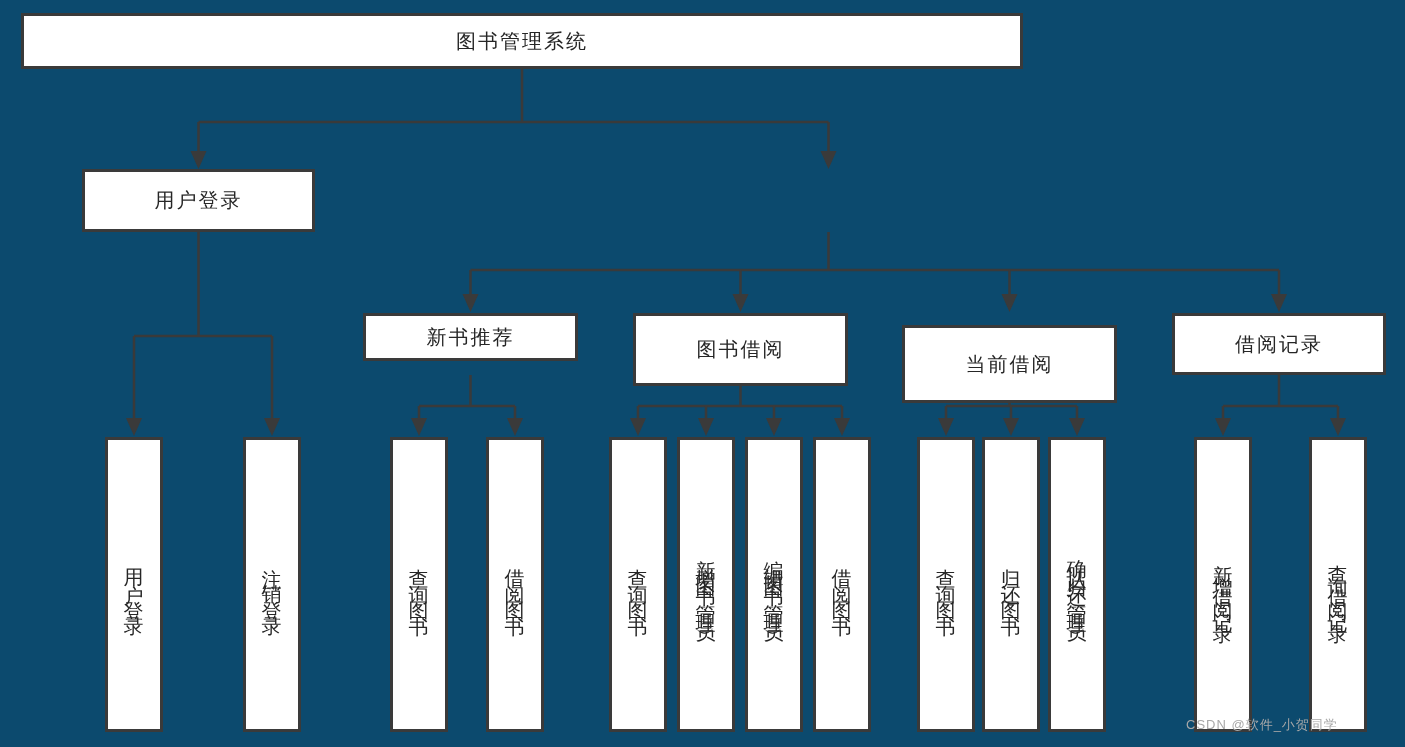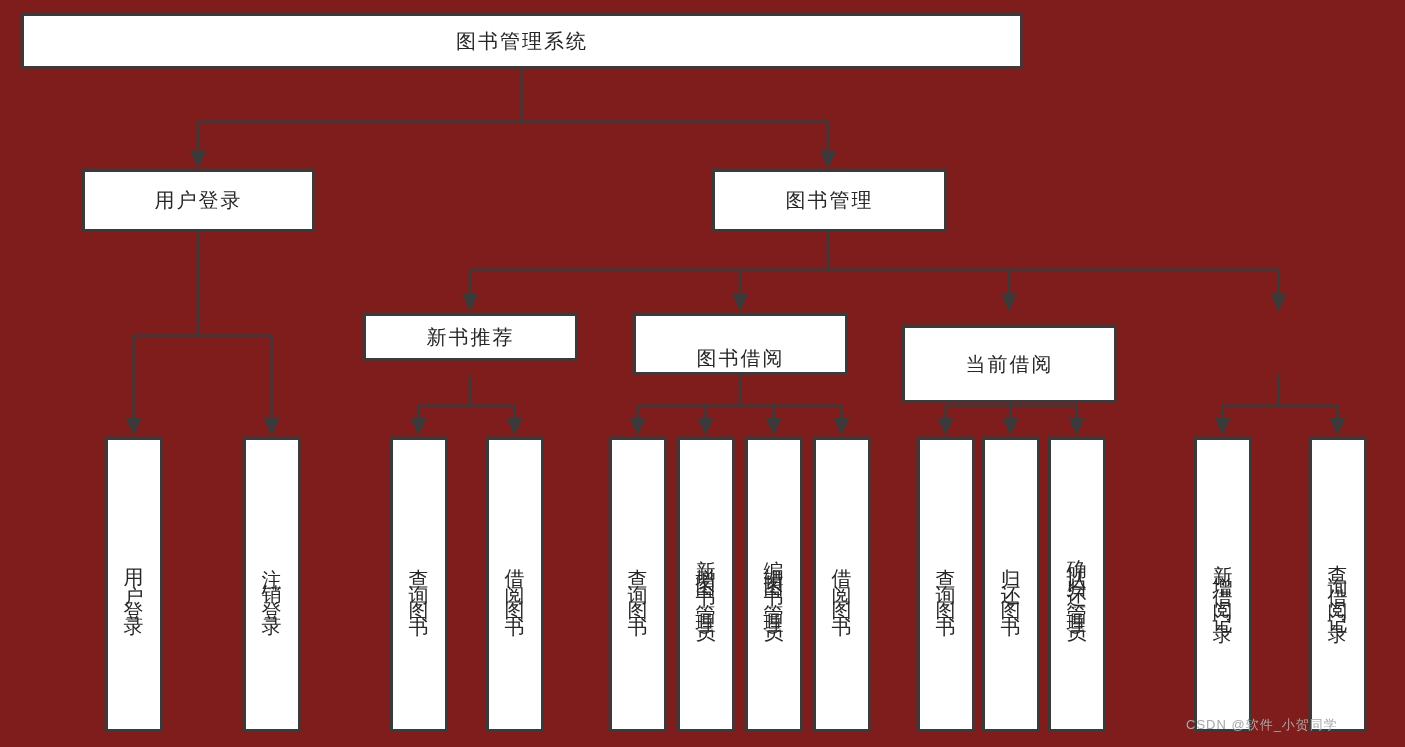--- a/index.html
+++ b/index.html
@@ -1,19 +1,19 @@
 <!DOCTYPE html>
 <html><head>
 <meta charset="utf-8">
 <style>
   html,body { margin:0; padding:0; background:#ffffff; }
   .canvas {
     position:relative;
     width:1405px; height:747px;
-    background:#7f1d1d;
+    background:#0c4a6e;
     font-family:"Liberation Sans", sans-serif;
     overflow:hidden;
   }
   svg.connectors {
     position:absolute; left:0; top:0; width:1405px; height:747px;
     z-index:1;
   }
   .box {
     position:absolute;
     box-sizing:border-box;
@@ -112,32 +112,32 @@
     </g>
   </svg>
 
   <div class="box" style="left:21px; top:13px; width:1002px; height:56px;">
     <span class="label">图书管理系统</span>
   </div>
 
   <div class="box" style="left:82px; top:169px; width:233px; height:63px;">
     <span class="label">用户登录</span>
   </div>
-  <div class="box" style="left:712px; top:169px; width:235px; height:63px;">
-    <span class="label">图书管理</span>
-  </div>
 
   <div class="box" style="left:363px; top:313px; width:215px; height:48px;">
     <span class="label">新书推荐</span>
   </div>
-  <div class="box" style="left:633px; top:313px; width:215px; height:62px;align-items:flex-end;">
+  <div class="box" style="left:633px; top:313px; width:215px; height:73px;">
     <span class="label">图书借阅</span>
   </div>
   <div class="box" style="left:902px; top:325px; width:215px; height:78px;">
     <span class="label">当前借阅</span>
+  </div>
+  <div class="box" style="left:1172px; top:313px; width:214px; height:62px;">
+    <span class="label">借阅记录</span>
   </div>
 
   <div class="box leaf" style="left:105px; top:437px; width:58px; height:295px;">
     <span class="label">用户登录</span>
   </div>
   <div class="box leaf" style="left:243px; top:437px; width:58px; height:295px;">
     <span class="label">注销登录</span>
   </div>
 
   <div class="box leaf" style="left:390px; top:437px; width:58px; height:295px;">

